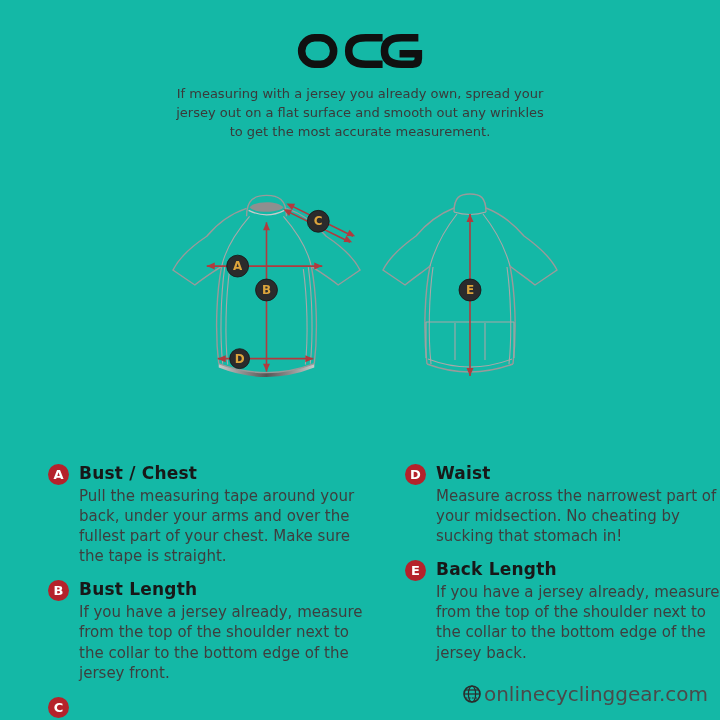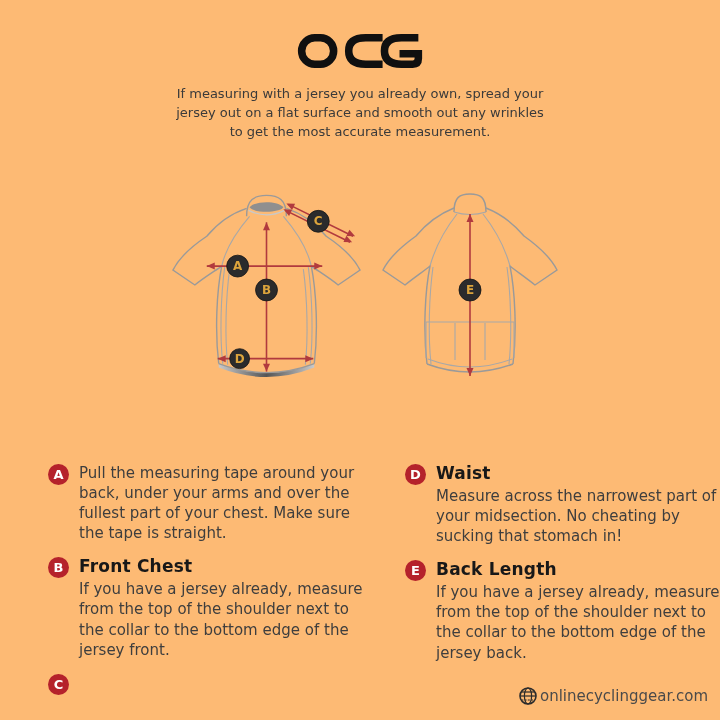--- a/index.html
+++ b/index.html
@@ -1,17 +1,17 @@
 <!DOCTYPE html>
 <html><head>
 <meta charset="utf-8">
 <style>
   html,body { margin:0; padding:0; background:#ffffff; }
   .page {
-    position:relative; width:720px; height:720px; background:#fdba74;
+    position:relative; width:720px; height:720px; background:#14b8a6;
     font-family:"DejaVu Sans","Liberation Sans",sans-serif; overflow:hidden;
   }
   
   .logo-wrap { position:absolute; top:30px; left:0; width:720px; display:flex; justify-content:center; }
   
   .intro {
     position:absolute; top:84px; left:175px; width:370px; text-align:center;
     font-size:13px; line-height:1.48; color:#3a3a3a;
   }
   
@@ -32,21 +32,21 @@
   .badge {
     flex:0 0 21px; width:21px; height:21px; border-radius:50%; background:#b5222b;
     color:#ffffff; font-size:13px; font-weight:bold; line-height:21px; text-align:center;
     margin-top:1px;
   }
   .m-body { margin-left:10px; }
   .m-body h3 { margin:0 0 3px 0; font-size:17px; font-weight:bold; color:#181818; letter-spacing:0.2px; }
   .m-body p  { margin:0; font-size:15px; line-height:1.34; color:#3e3e3e; width:296px; }
   
   .footer { position:absolute; right:12px; bottom:14px; display:flex; align-items:center; }
-  .footer .site { margin-left:2px; font-size:15px; color:#4a4a4a; }
+  .footer .site { margin-left:2px; font-size:20px; color:#4a4a4a; }
 </style>
 </head>
 <body>
 
 <div class="page">
 
   <div class="logo-wrap">
     <svg width="128" height="42" viewBox="0 0 136 44" role="img" aria-label="OCG">
       <rect x="6" y="8" width="34" height="28" rx="14" fill="none" stroke="#101010" stroke-width="8"></rect>
       <path d="M 92,8 H 74 Q 56,8 56,22 Q 56,36 74,36 H 92" fill="none" stroke="#101010" stroke-width="8"></path>
@@ -156,28 +156,29 @@
       </g>
     </svg>
   </div>
 
   <div class="measure-grid">
     <div class="m-col-left">
 
       <div class="m-item">
         <div class="badge">A</div>
         <div class="m-body">
+          <h3>Bust / Chest</h3>
           <p>Pull the measuring tape around your back, under your arms and over the fullest part of your chest. Make sure the tape is straight.</p>
         </div>
       </div>
 
       <div class="m-item">
         <div class="badge">B</div>
         <div class="m-body">
-          <h3>Front Chest</h3>
+          <h3>Bust Length</h3>
           <p>If you have a jersey already, measure from the top of the shoulder next to the collar to the bottom edge of the jersey front.</p>
         </div>
       </div>
 
       <div class="m-item">
         <div class="badge">C</div>
       </div>
 
     </div>
     <div class="m-col-right">

